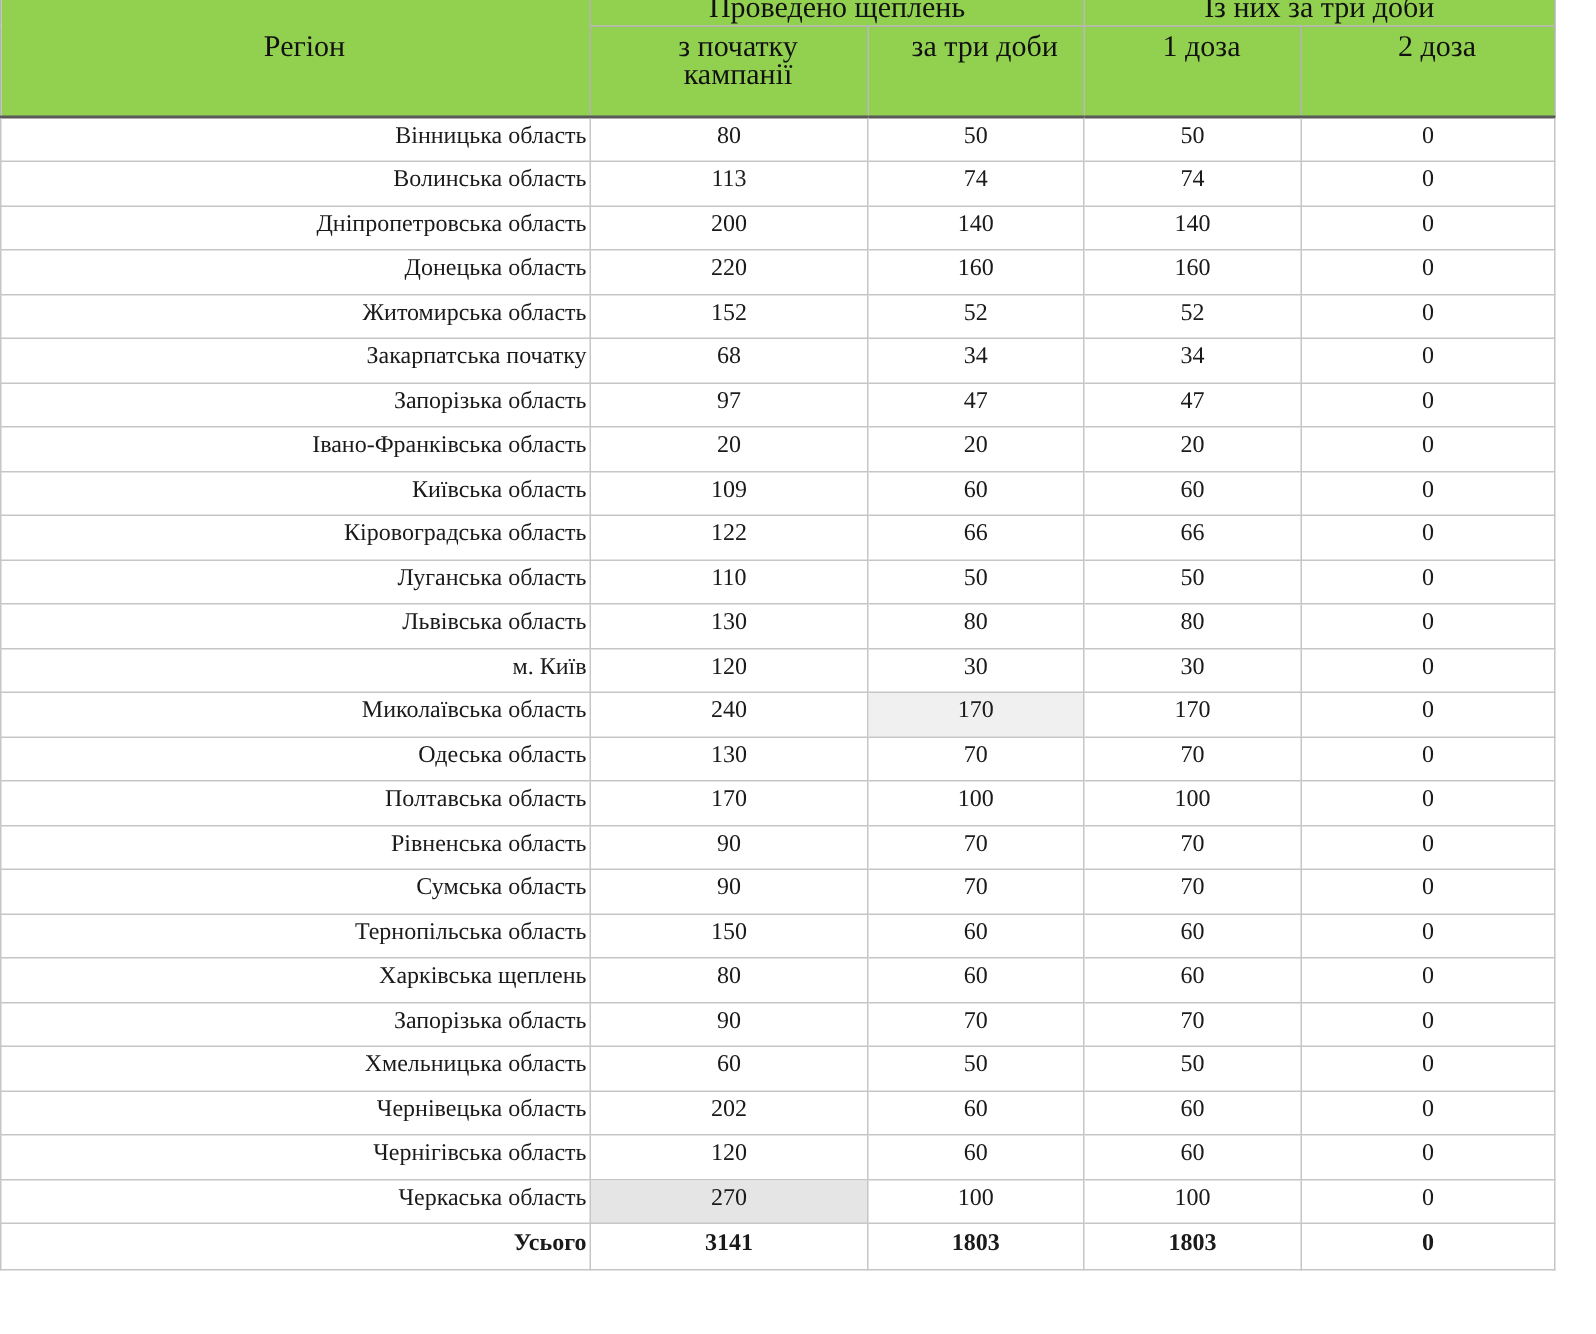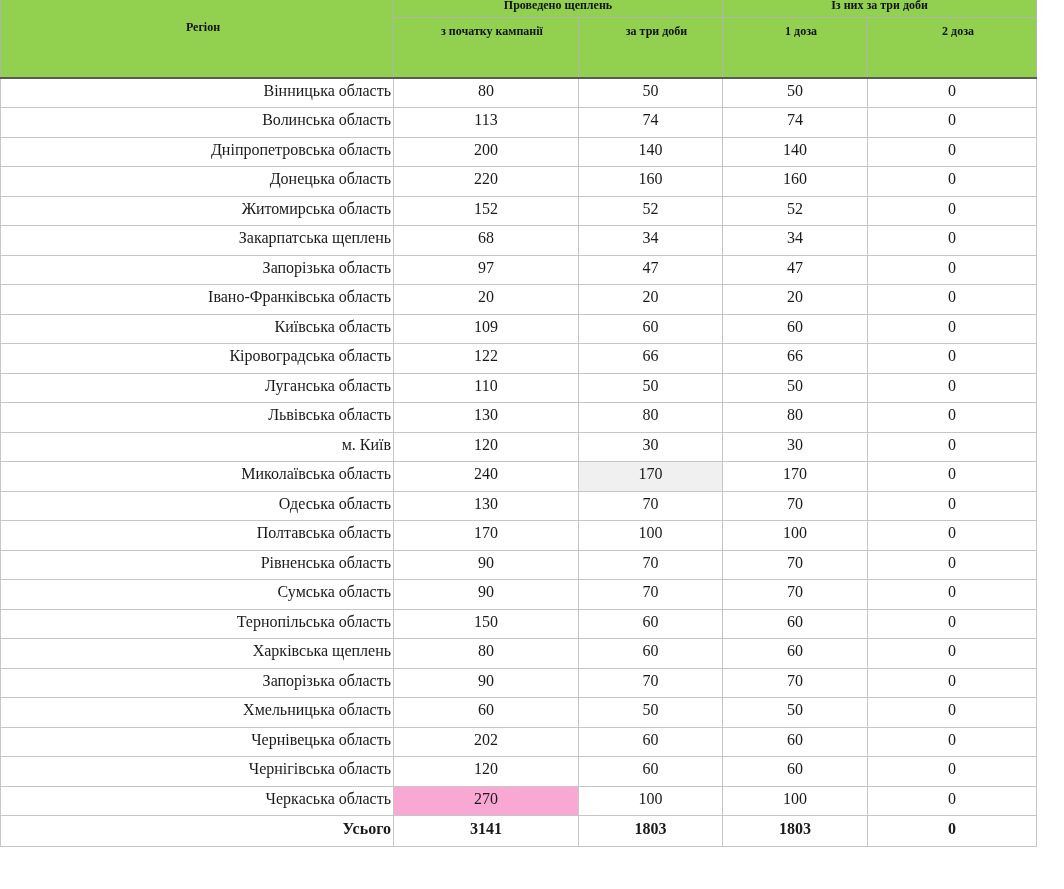--- a/index.html
+++ b/index.html
@@ -19,22 +19,22 @@
     width: 1036px;
     border-left: 1px solid #a6a6a6;
     border-right: 1px solid #cccccc;
   }
   th, td { box-sizing: border-box; margin: 0; }
 
   
   thead th {
     background: var(--header-bg, #92d050);
     color: var(--header-text, #111111);
-    font-weight: bold;
-    font-size: 12px;
+    font-weight: normal;
+    font-size: 20px;
     text-align: center;
     vertical-align: top;
     padding: 0;
     border: 1px solid var(--header-grid, #b3b3b3);
     border-top: none;
   }
   tr.hrow1 { height: 17px; }
   tr.hrow2 { height: 61px; }
   .th-group { border-bottom: 1px solid var(--header-grid, #b3b3b3); }
   .th-group .clip { margin-top: -4px; line-height: 18px; white-space: nowrap; }
@@ -131,21 +131,21 @@
     <td class="num">0</td>
   </tr>
       <tr>
     <td class="region">Житомирська область</td>
     <td class="num">152</td>
     <td class="num">52</td>
     <td class="num">52</td>
     <td class="num">0</td>
   </tr>
       <tr>
-    <td class="region">Закарпатська щеплень</td>
+    <td class="region">Закарпатська початку</td>
     <td class="num">68</td>
     <td class="num">34</td>
     <td class="num">34</td>
     <td class="num">0</td>
   </tr>
       <tr>
     <td class="region">Запорізька область</td>
     <td class="num">97</td>
     <td class="num">47</td>
     <td class="num">47</td>
@@ -265,21 +265,21 @@
   </tr>
       <tr>
     <td class="region">Чернігівська область</td>
     <td class="num">120</td>
     <td class="num">60</td>
     <td class="num">60</td>
     <td class="num">0</td>
   </tr>
       <tr>
     <td class="region">Черкаська область</td>
-    <td class="num" style="background: #f9a8d4;">270</td>
+    <td class="num" style="background: #e5e5e5;">270</td>
     <td class="num">100</td>
     <td class="num">100</td>
     <td class="num">0</td>
   </tr>
       <tr class="total-row" id="total-row">
       <td class="region">Усього</td>
       <td class="num">3141</td>
       <td class="num">1803</td>
       <td class="num">1803</td>
       <td class="num">0</td>

